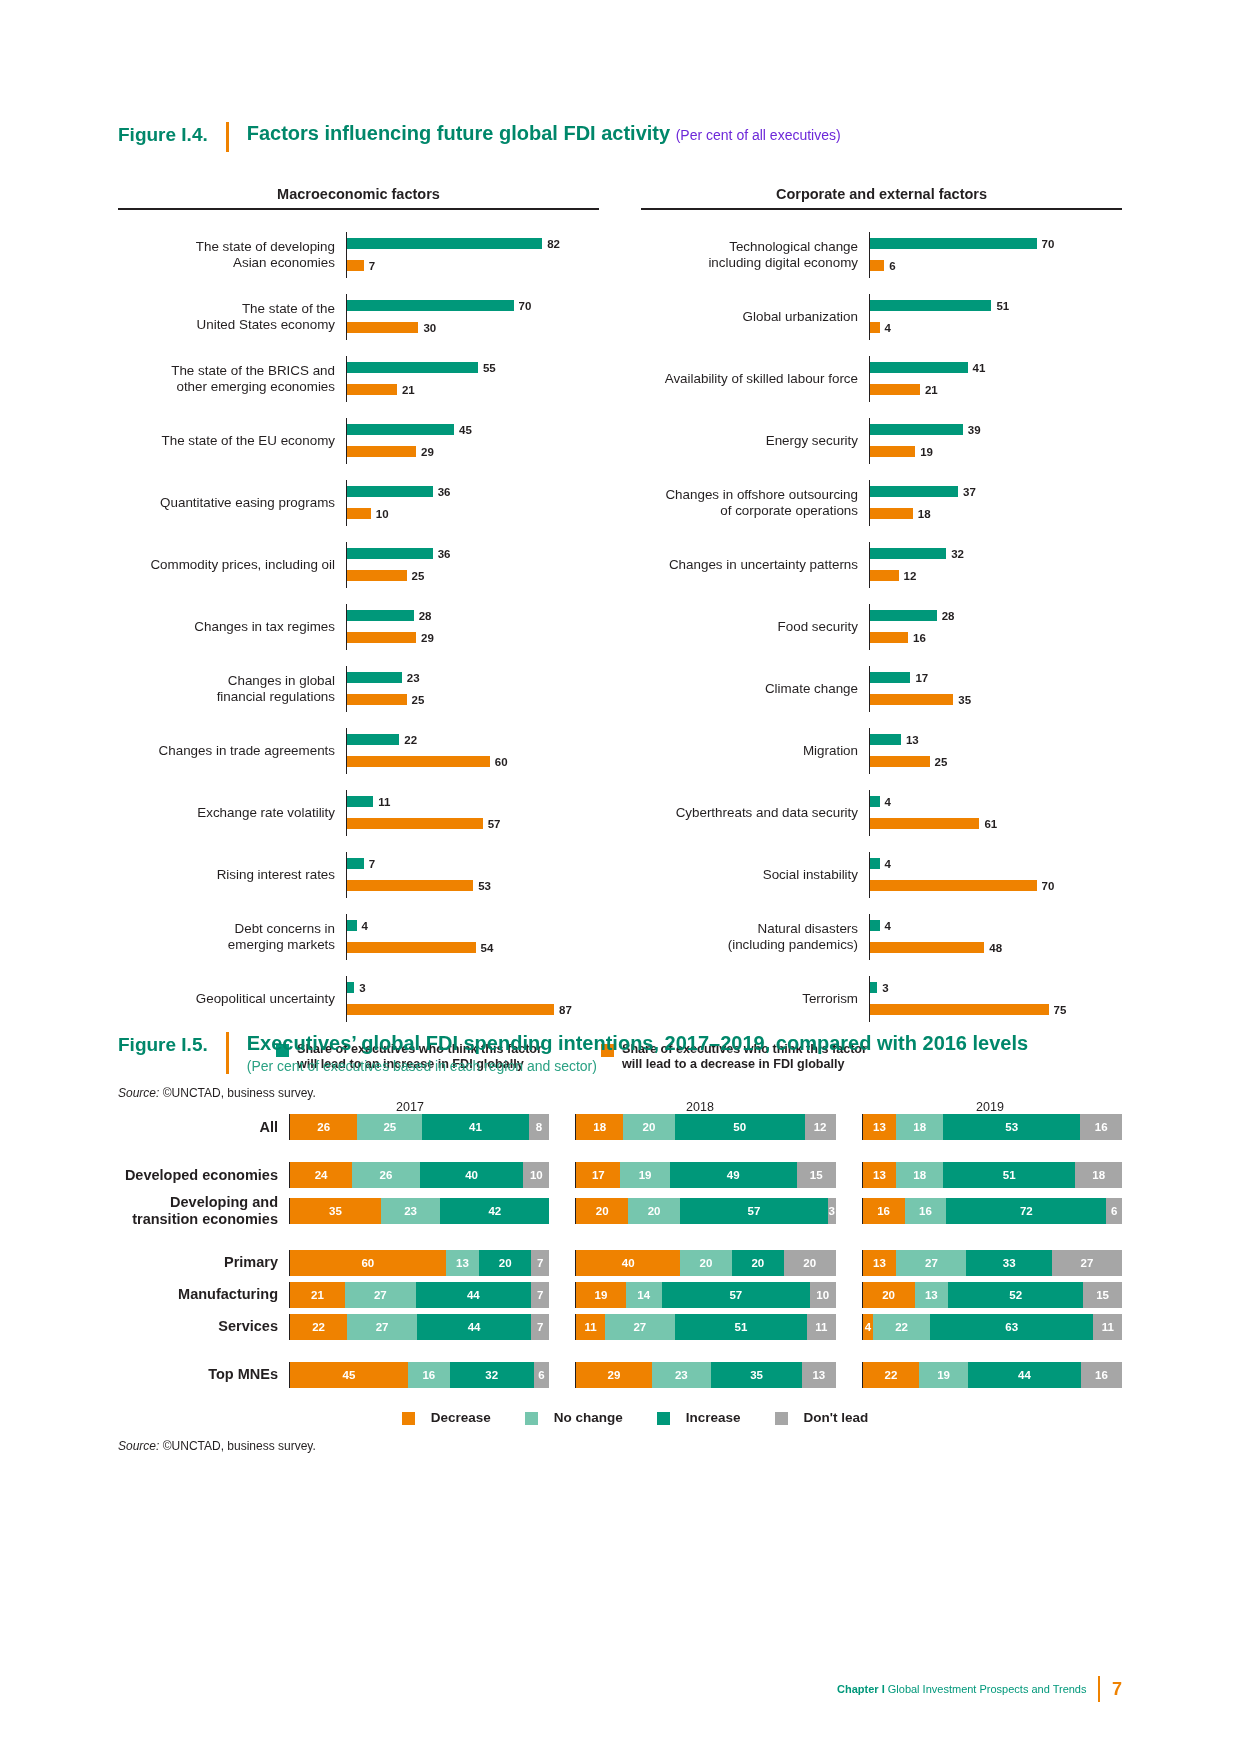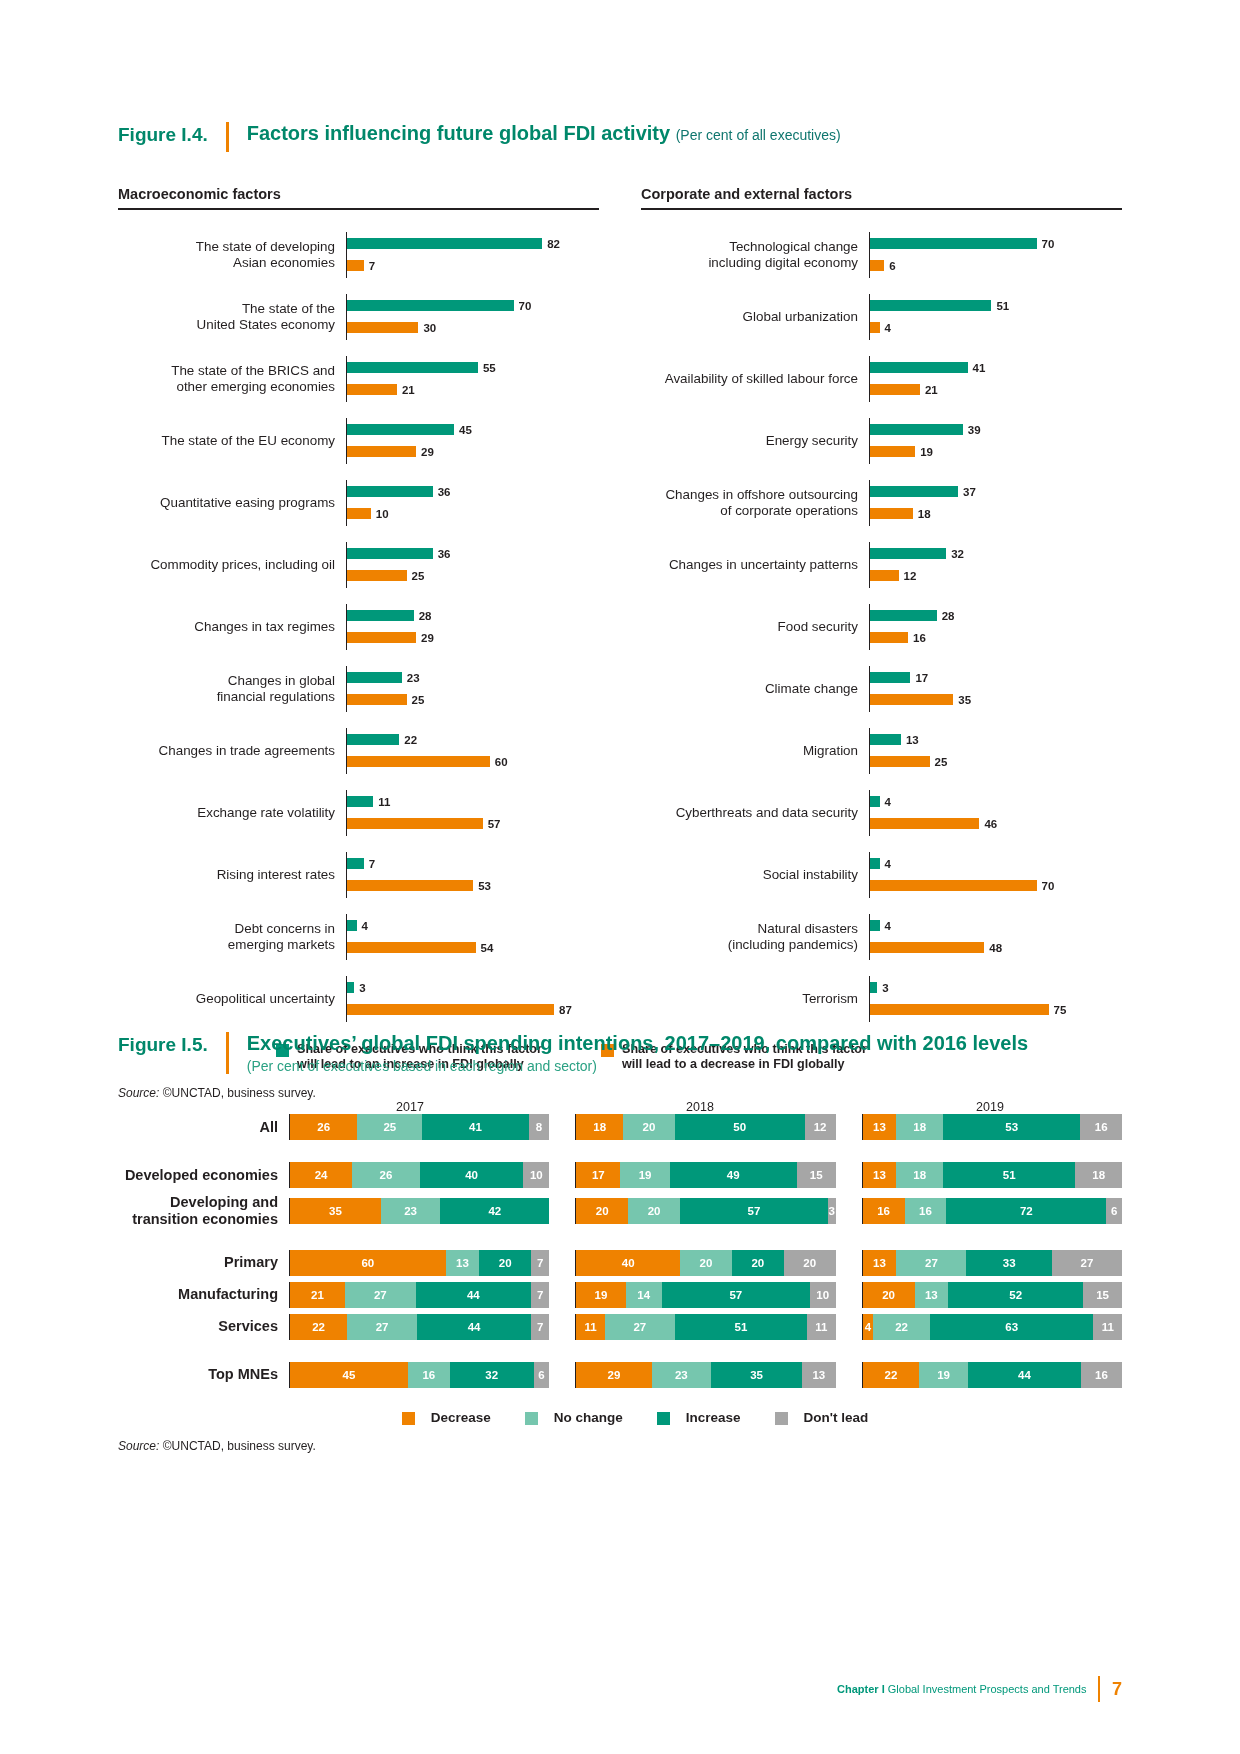--- a/index.html
+++ b/index.html
@@ -19,30 +19,31 @@
     color:#00876a; font-weight:bold; font-size:19px;
     white-space:nowrap; padding-top:2px;
   }
   .fig-rule {
     width:3px; background:#ef8200; align-self:stretch;
     margin:0 18px; min-height:30px;
   }
   .fig-title {
     color:#00876a; font-weight:bold; font-size:20px; line-height:1.15;
   }
-  .fig-title .sub-inline { font-weight:normal; font-size:14px; color:#0f766e; }
+  .fig-title .sub-inline { font-weight:normal; font-size:14px; color:#6d28d9; }
   .fig-sub { color:#2aa183; font-size:14px; font-weight:normal; margin-top:3px; }
 
   
   #fig4 { position:absolute; left:118px; top:122px; width:1004px; }
   .panels { display:flex; gap:42px; margin-top:34px; }
   .panel { width:481px; }
   .panel-title {
     font-size:14.5px; font-weight:bold; color:#231f20;
     padding-bottom:6px;
+    text-align:center;
   }
   .panel-rule { height:1.5px; background:#231f20; margin-bottom:14px; }
 
   .row { display:flex; align-items:center; height:62px; }
   .row-label {
     width:217px; text-align:right; font-size:13.4px; line-height:1.18;
     padding-right:11px; color:#231f20;
   }
   .row-bars {
     flex:1; position:relative; height:46px;
@@ -422,21 +423,21 @@
             </div>
             <div class="row">
               <div class="row-label">Cyberthreats and data security</div>
               <div class="row-bars">
                 <div class="bar-line top">
                   <div class="bar inc" style="width: 9.52px;"></div>
                   <span class="bar-val">4</span>
                 </div>
                 <div class="bar-line">
                   <div class="bar dec" style="width: 109.48px;"></div>
-                  <span class="bar-val">46</span>
+                  <span class="bar-val">61</span>
                 </div>
               </div>
             </div>
             <div class="row">
               <div class="row-label">Social instability</div>
               <div class="row-bars">
                 <div class="bar-line top">
                   <div class="bar inc" style="width: 9.52px;"></div>
                   <span class="bar-val">4</span>
                 </div>

